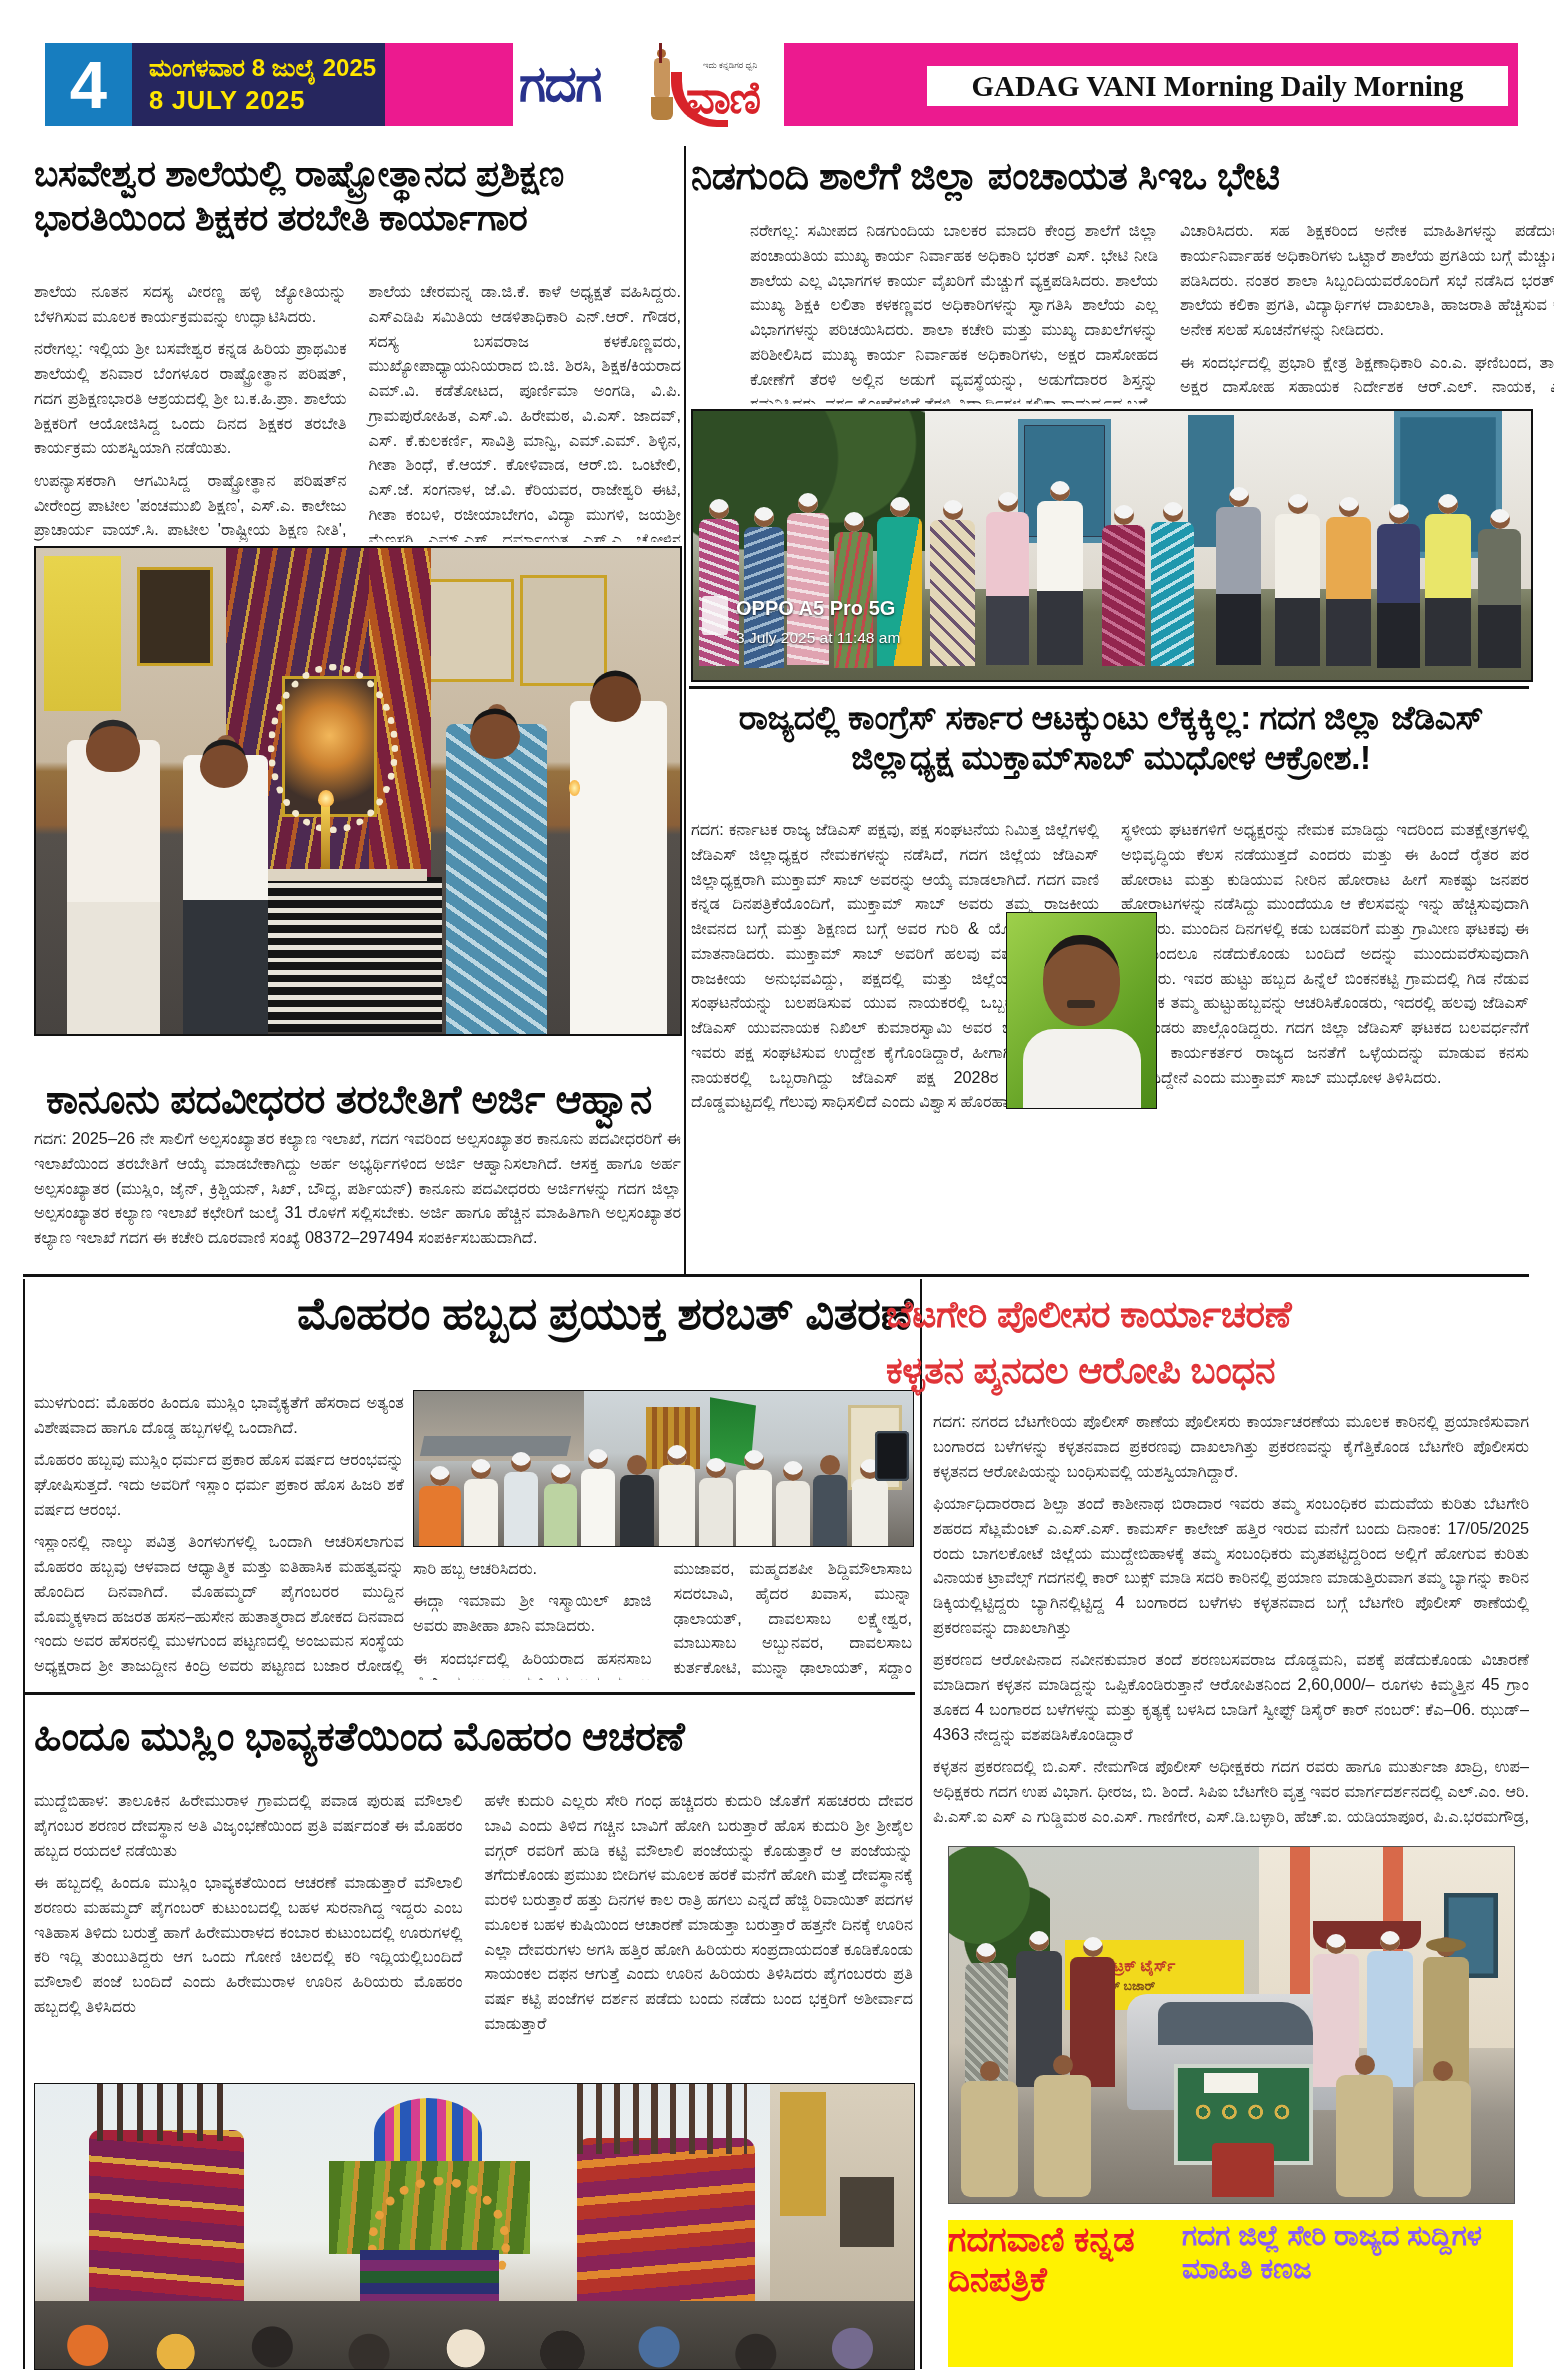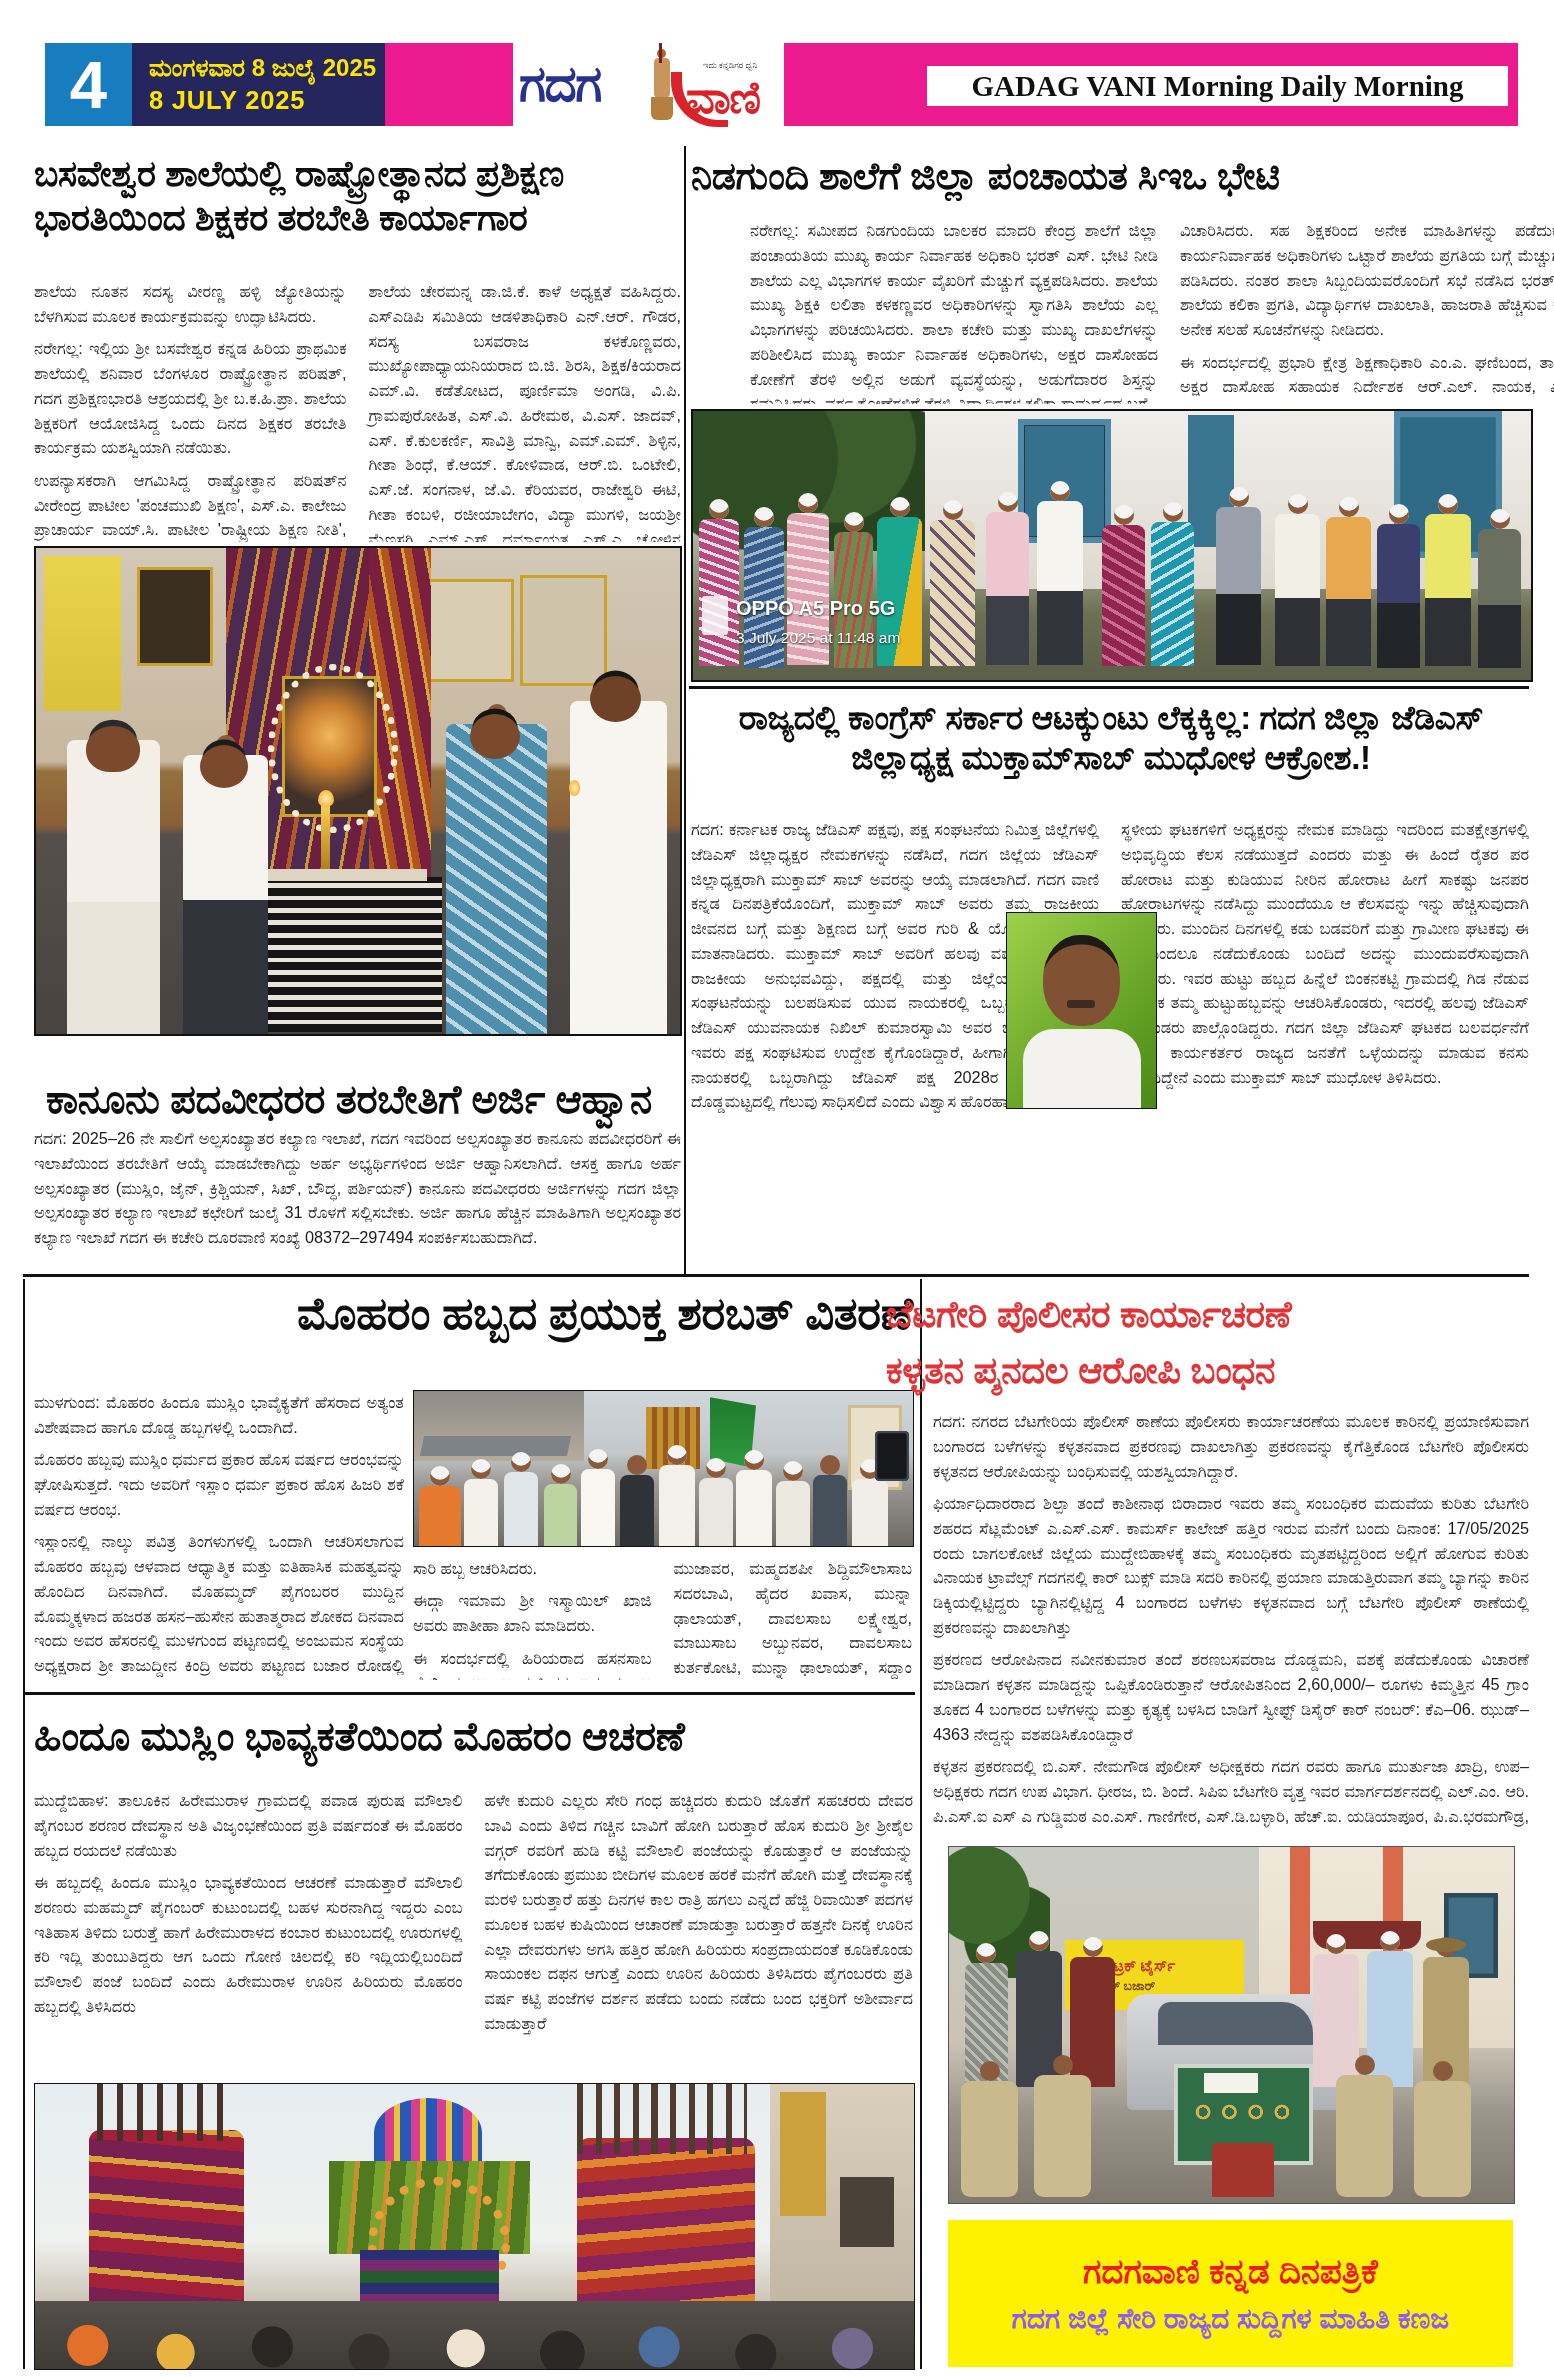--- a/index.html
+++ b/index.html
@@ -21,21 +21,21 @@
   .cap:before{box-shadow:inset 0 -6.2px 0 #8a5a3b;background:#f4f4f4;}
   
   .hdr-pink{background:#ec1a8f;}
   .hdr-num{background:#177dbf;color:#fff;font-weight:bold;font-size:67px;
        display:flex;align-items:center;justify-content:center;}
   .hdr-date{background:#26265e;color:#ffe600;font-weight:bold;display:flex;flex-direction:column;
        justify-content:center;padding-left:17px;gap:3.1px;}
   .banner-strip{background:#fff;display:flex;align-items:center;justify-content:center;
        font-family:"Liberation Serif","DejaVu Serif",serif;font-weight:bold;color:#111;}
   .red-headline{color:#e03438;}
-  .adbox{background:#fff200;display:flex;flex-direction:column;align-items:center;justify-content:center;gap:11px;}
+  .adbox{background:#fff200;display:flex;flex-direction:row;align-items:flex-start;justify-content:center;gap:11px;}
   .watermark{color:#fff;font-weight:bold;text-shadow:0 0.8px 2.3px rgba(0,0,0,.8);}
   .frame{border:3.1px solid #c9a227;background:#3a2e20;}
 </style>
 </head>
 <body>
 
 <div class="abs hdr-pink" style="left:132px;top:43px;width:1386px;height:83px;"></div>
 <div class="abs" style="left:513px;top:39px;width:271px;height:91px;background:#fff;"></div>
 
 <div class="abs hdr-num" style="left:45px;top:43px;width:87px;height:83px;">

